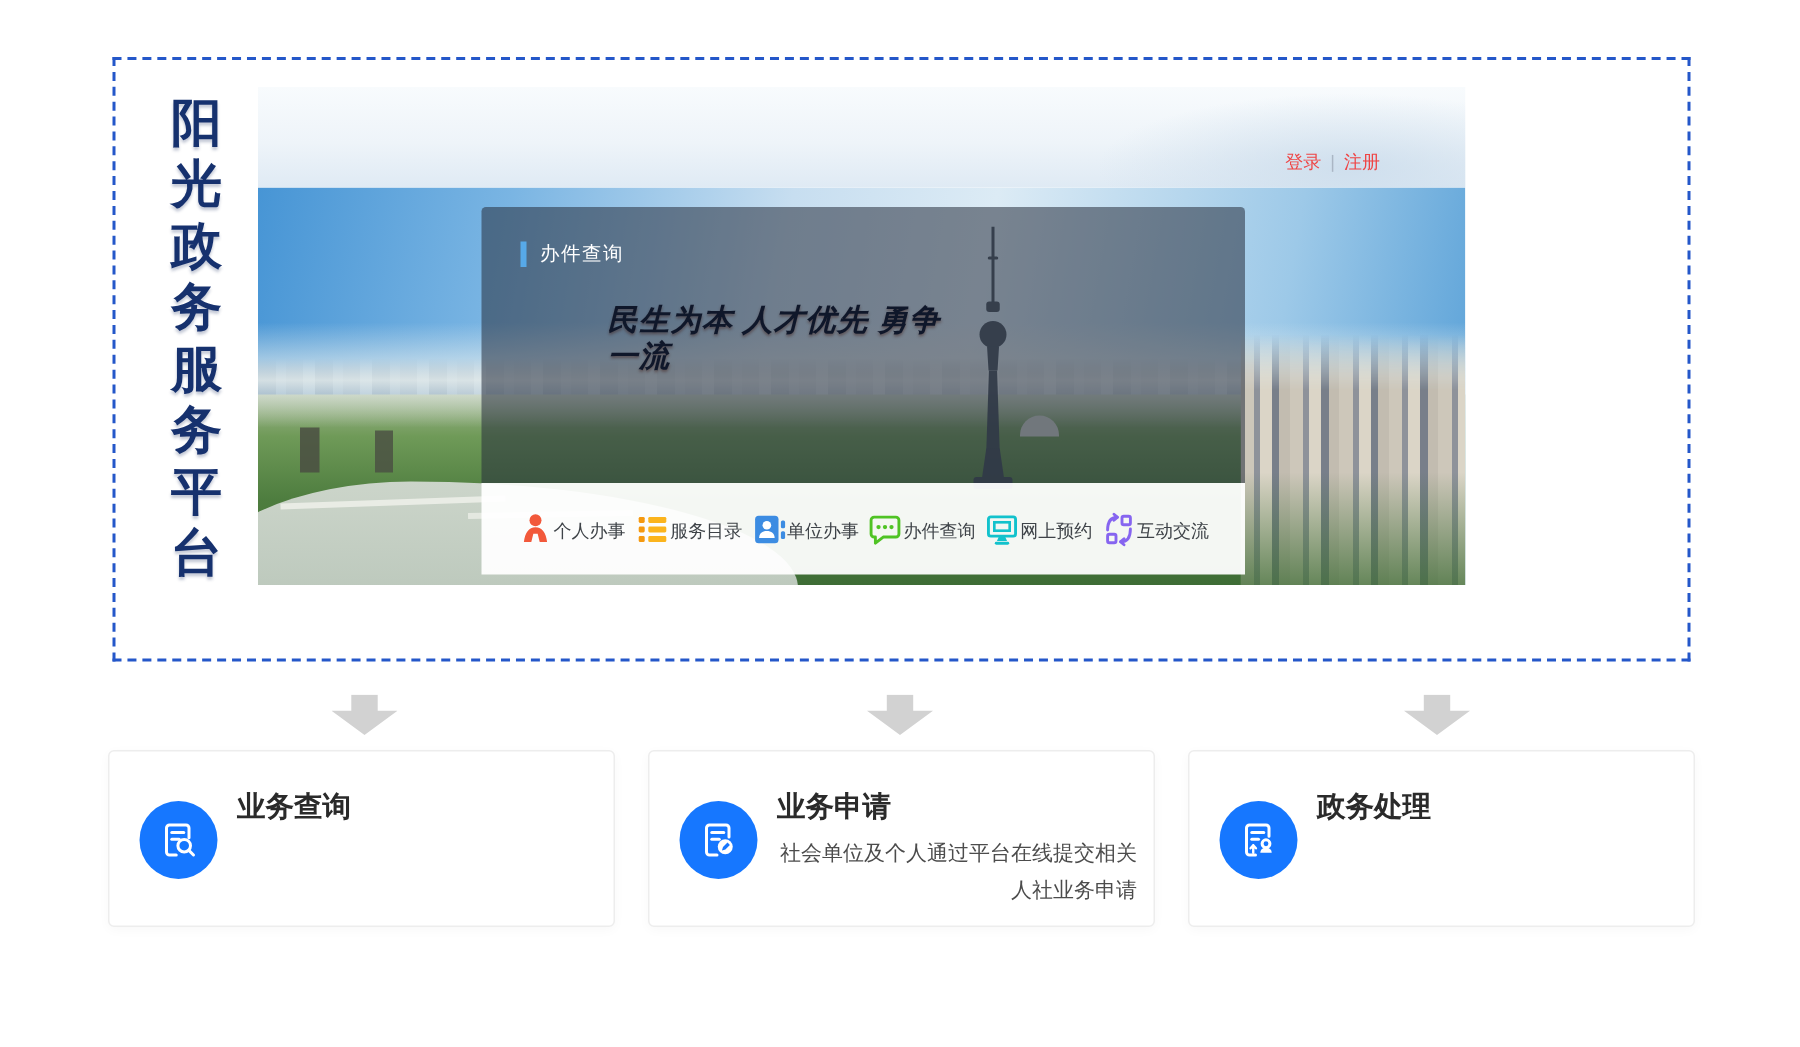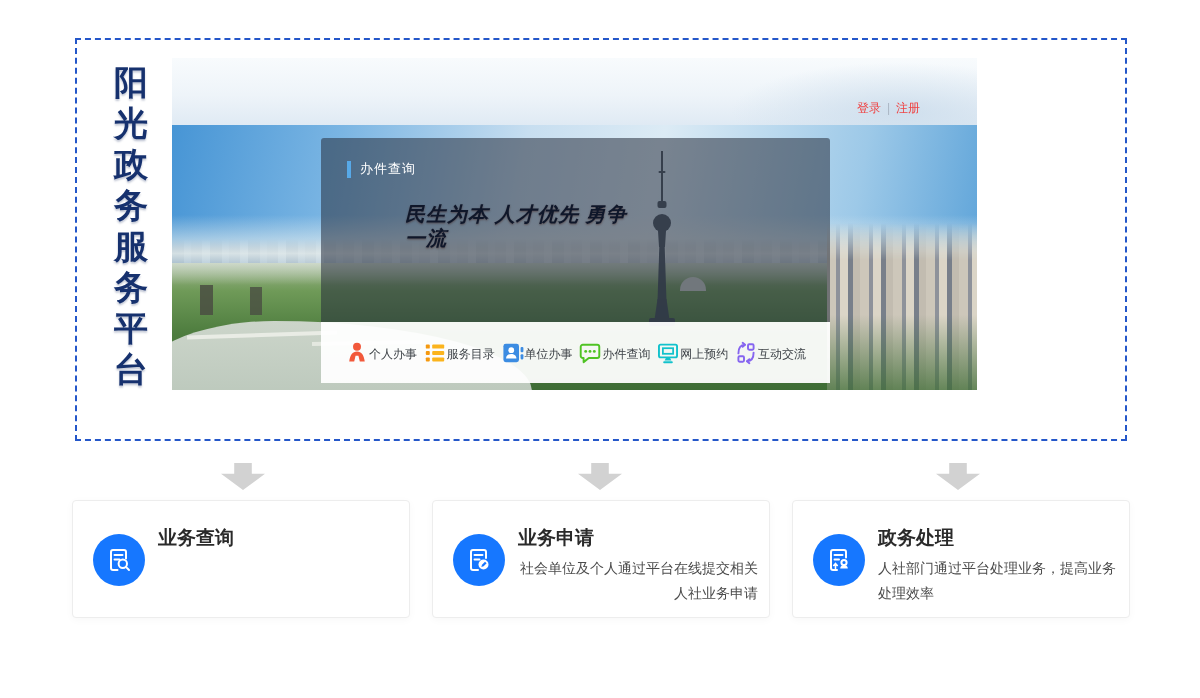--- a/index.html
+++ b/index.html
@@ -261,16 +261,15 @@
           <path d="M20 10.5 V5 a2 2 0 0 0-2-2 H7 a2 2 0 0 0-2 2 v16 a2 2 0 0 0 2 2 h4"></path>
           <path d="M8.5 8 h8"></path>
           <path d="M8.5 12.5 h4.5"></path>
           <circle cx="18" cy="15.5" r="2.6"></circle>
         </g>
         <path d="M14.2 21.5 c0-2.2 1.7-3.4 3.8-3.4 s3.8 1.2 3.8 3.4z" fill="#ffffff"></path>
         <path d="M9.5 16.5 v5 M9.5 16.5 l-1.8 2 M9.5 16.5 l1.8 2" stroke="#ffffff" stroke-width="1.6" fill="none" stroke-linecap="round"></path>
       </svg>
     </div>
     <div class="card-title">政务处理</div>
-    <div class="card-desc">人社部门通过平台处理业务，提高业务处理效率</div>
   </div>
 
 </div>
 
 </body></html>

